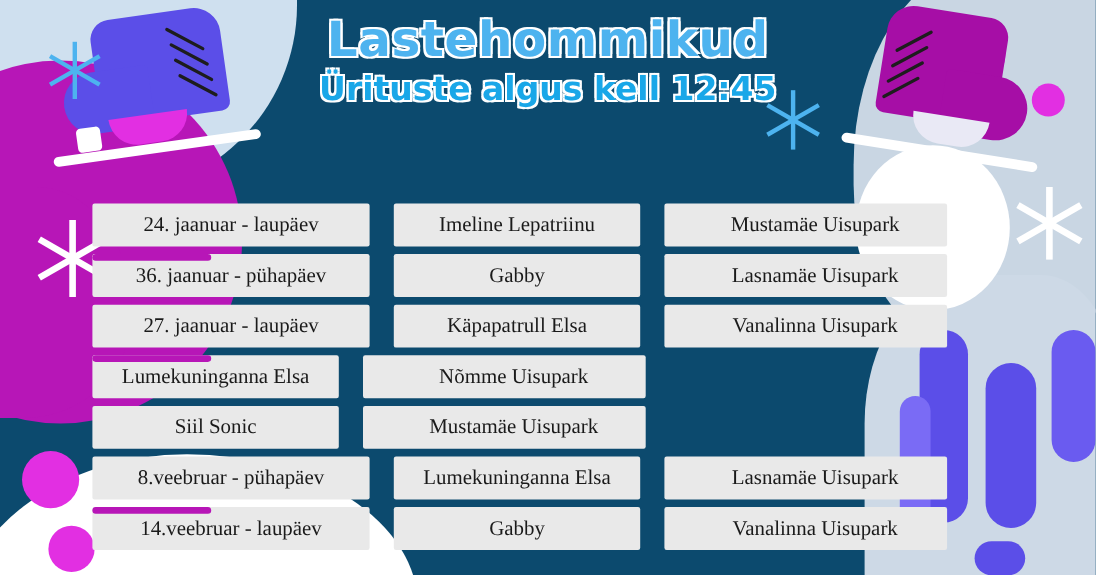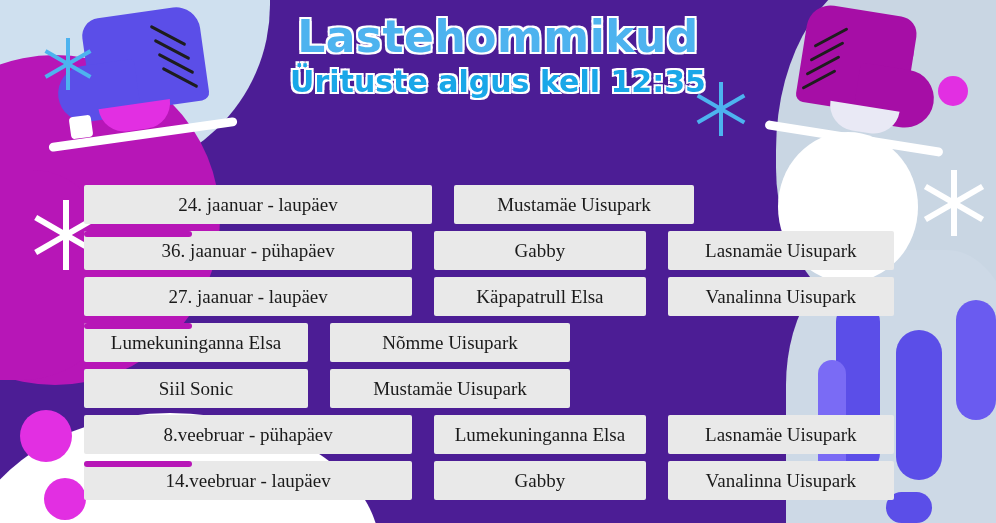--- a/index.html
+++ b/index.html
@@ -2,21 +2,21 @@
 <html><head>
 <meta charset="utf-8">
 <style>
   html,body{margin:0;padding:0;}
   body{
     width:996px;height:523px;overflow:hidden;
     font-family:"Liberation Serif", serif;
     background:#ffffff;
     position:relative;
   }
-  .poster{position:absolute;inset:0;overflow:hidden;background:#4c1d95;}
+  .poster{position:absolute;inset:0;overflow:hidden;background:#0c4a6e;}
 
   
   .bg-left-blue{
     position:absolute;left:-60px;top:-70px;width:330px;height:250px;
     background:#cfe0ef;border-radius:0 0 55% 45%/0 0 70% 60%;
   }
   .bg-left-magenta{
     position:absolute;left:-110px;top:55px;width:330px;height:330px;
     background:#b716b7;border-radius:50%;
   }
@@ -138,23 +138,23 @@
   .schedule{
     position:absolute;left:84px;top:185px;width:810px;z-index:6;
     display:flex;flex-direction:column;gap:7px;
   }
   .row{display:flex;gap:22px;}
   .cell{
     background:#e9e9e9;color:#1a1a1a;font-size:19px;
     display:flex;align-items:center;justify-content:center;
     height:39px;border-radius:2px;
   }
-  .c-date{width:348px;}
+  .c-date{width:252px;}
   .c-char{width:224px;}
-  .c-place{width:240px;}
+  .c-place{width:240px;padding-left:17px;}
   .accent{
     position:absolute;left:84px;width:108px;height:6px;background:#b716b7;border-radius:3px;z-index:7;
   }
 </style>
 </head>
 <body>
 
 <div class="poster">
 
   <div class="bg-left-blue"></div>
@@ -214,30 +214,31 @@
     <span style="border-color:#4db3ef;transform:rotate(120deg);"></span>
   </div>
   <div class="flake" style="left:918px;top:170px;width:66px;height:66px;">
     <span style="border-color:#ffffff;border-left-width:6px;transform:rotate(0deg);"></span>
     <span style="border-color:#ffffff;border-left-width:6px;transform:rotate(60deg);"></span>
     <span style="border-color:#ffffff;border-left-width:6px;transform:rotate(120deg);"></span>
   </div>
 
   <div class="title-wrap">
     <div class="title-line">Lastehommikud</div>
-    <div class="subtitle">Ürituste algus kell 12:35</div>
+    <div class="subtitle">Ürituste algus kell 12:45</div>
   </div>
 
   <div class="accent" style="top:231px;"></div>
   <div class="accent" style="top:323px;"></div>
   <div class="accent" style="top:461px;"></div>
 
   <div class="schedule">
     <div class="row">
       <div class="cell c-date">24. jaanuar - laupäev</div>
+      <div class="cell c-char">Imeline Lepatriinu</div>
       <div class="cell c-place">Mustamäe Uisupark</div>
     </div>
     <div class="row">
       <div class="cell c-date">36. jaanuar - pühapäev</div>
       <div class="cell c-char">Gabby</div>
       <div class="cell c-place">Lasnamäe Uisupark</div>
     </div>
     <div class="row">
       <div class="cell c-date">27. jaanuar - laupäev</div>
       <div class="cell c-char">Käpapatrull Elsa</div>

